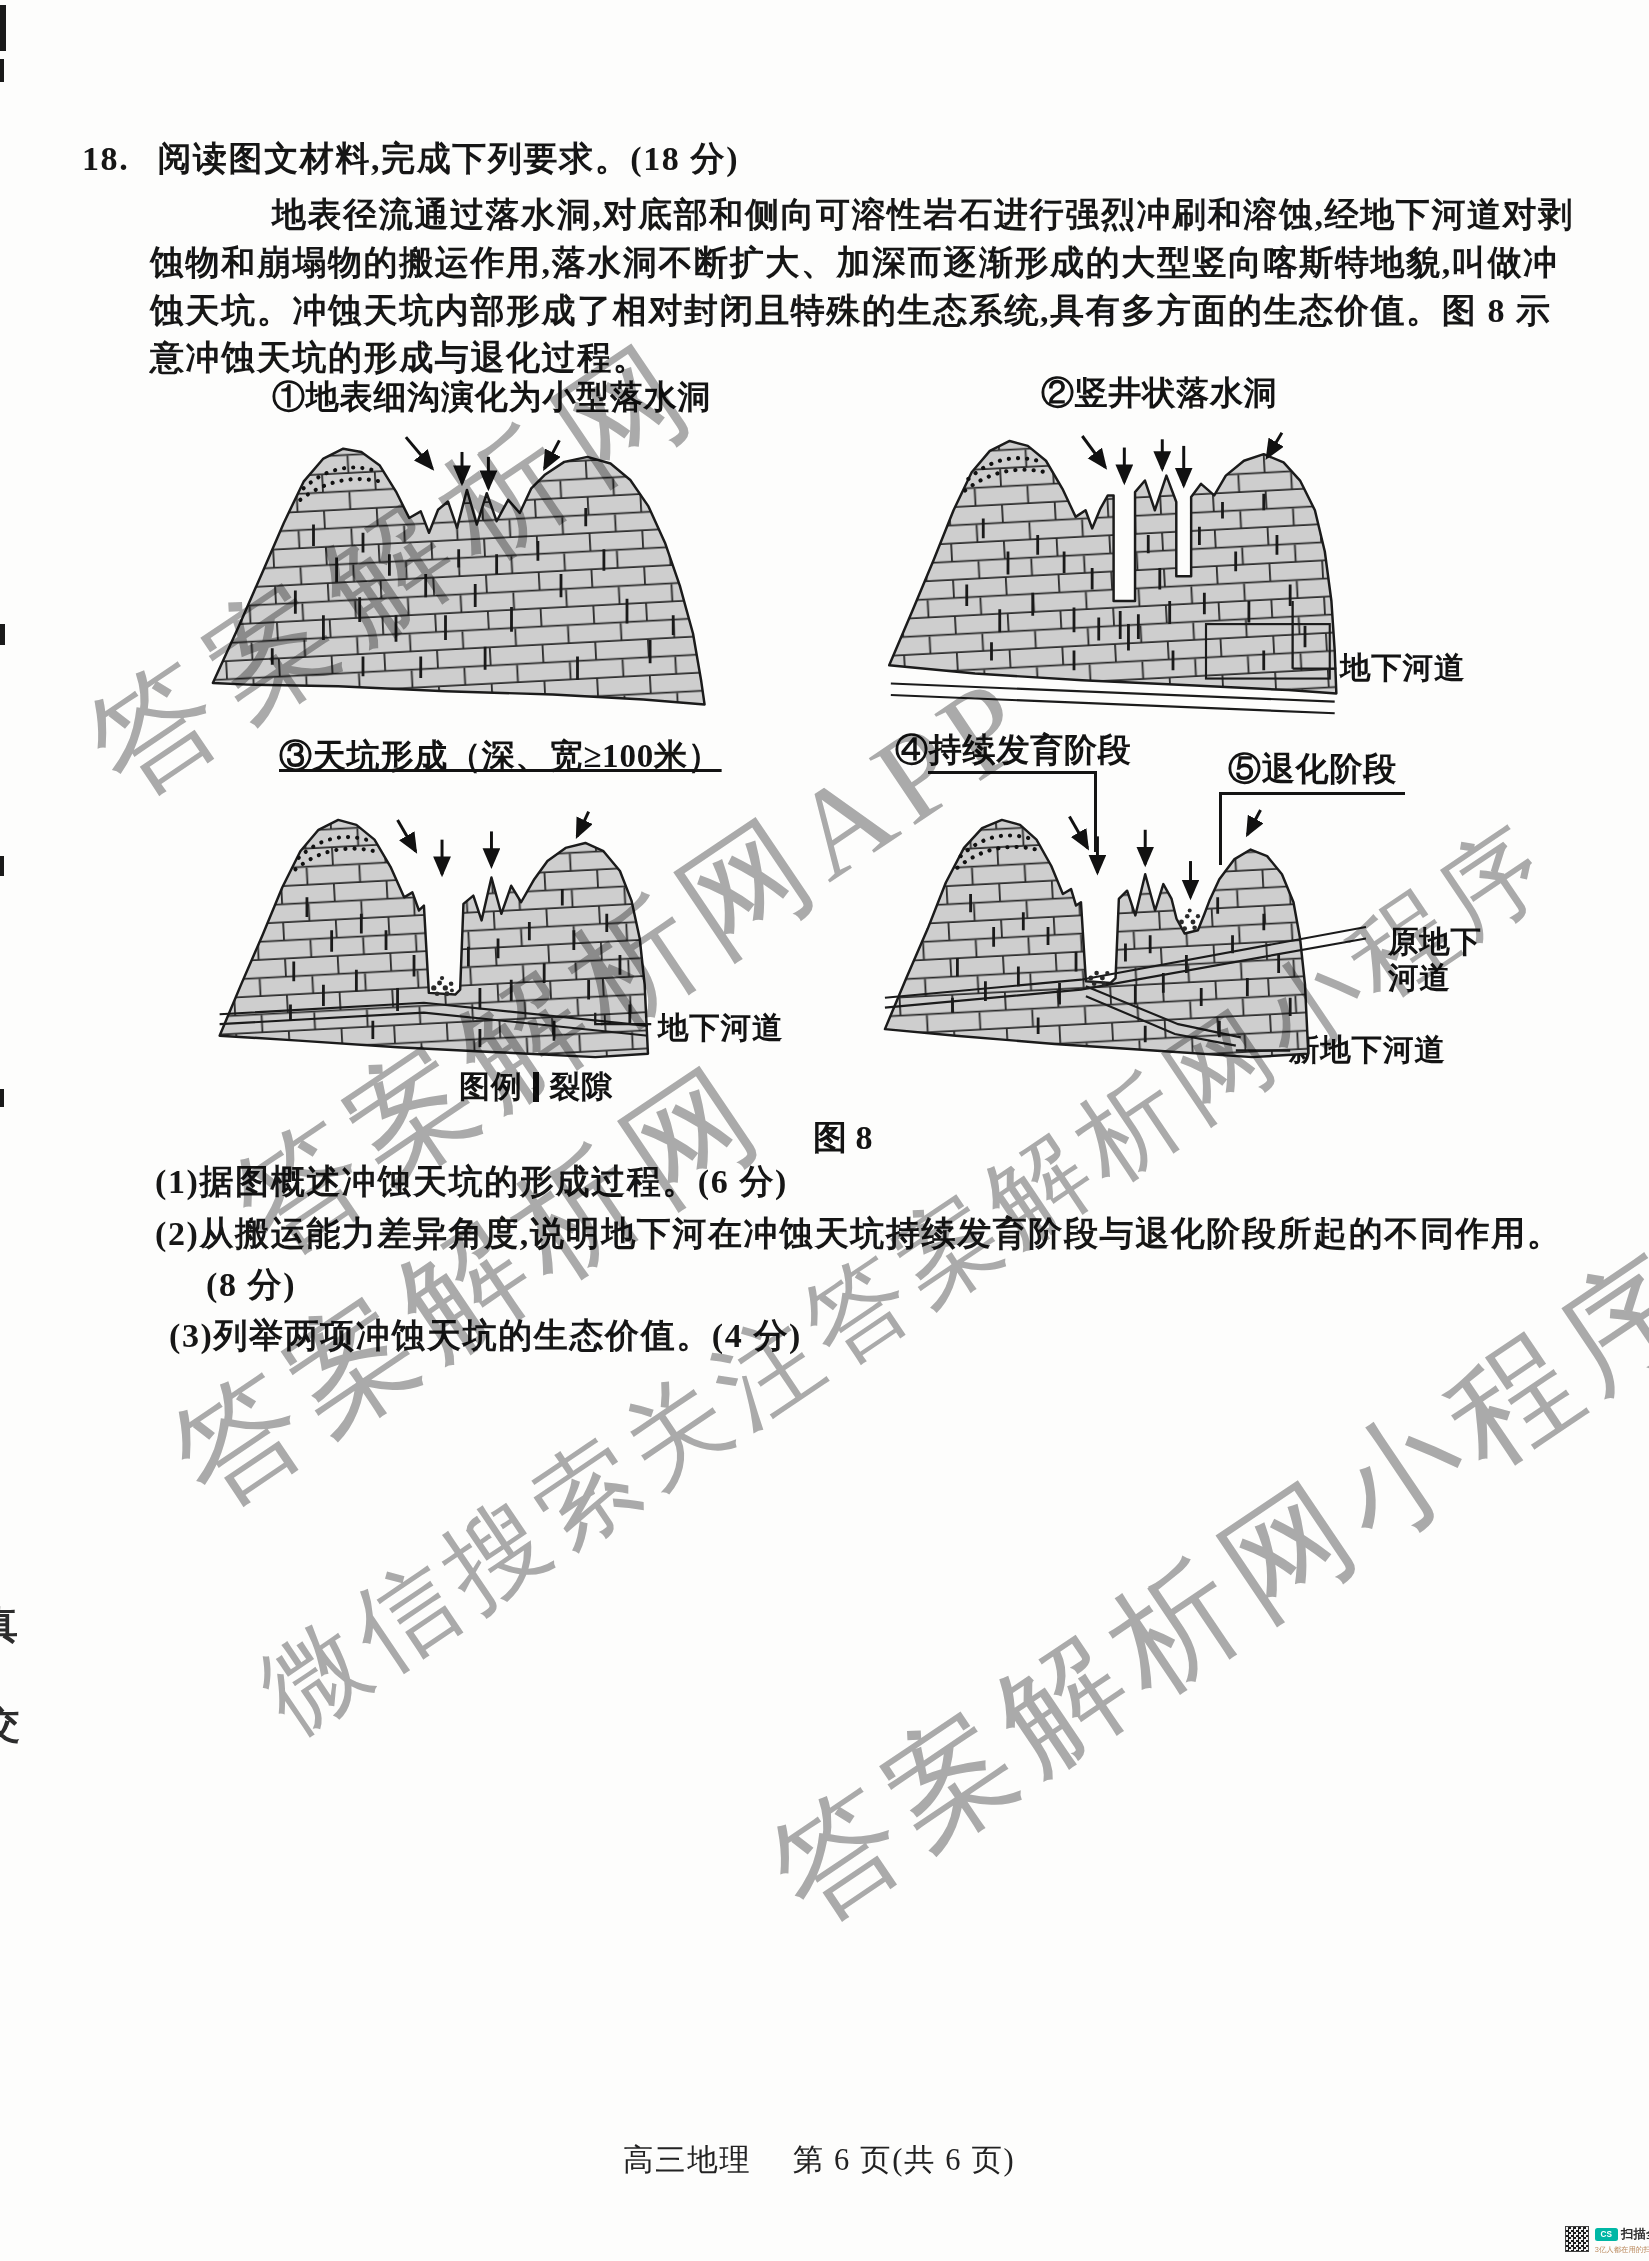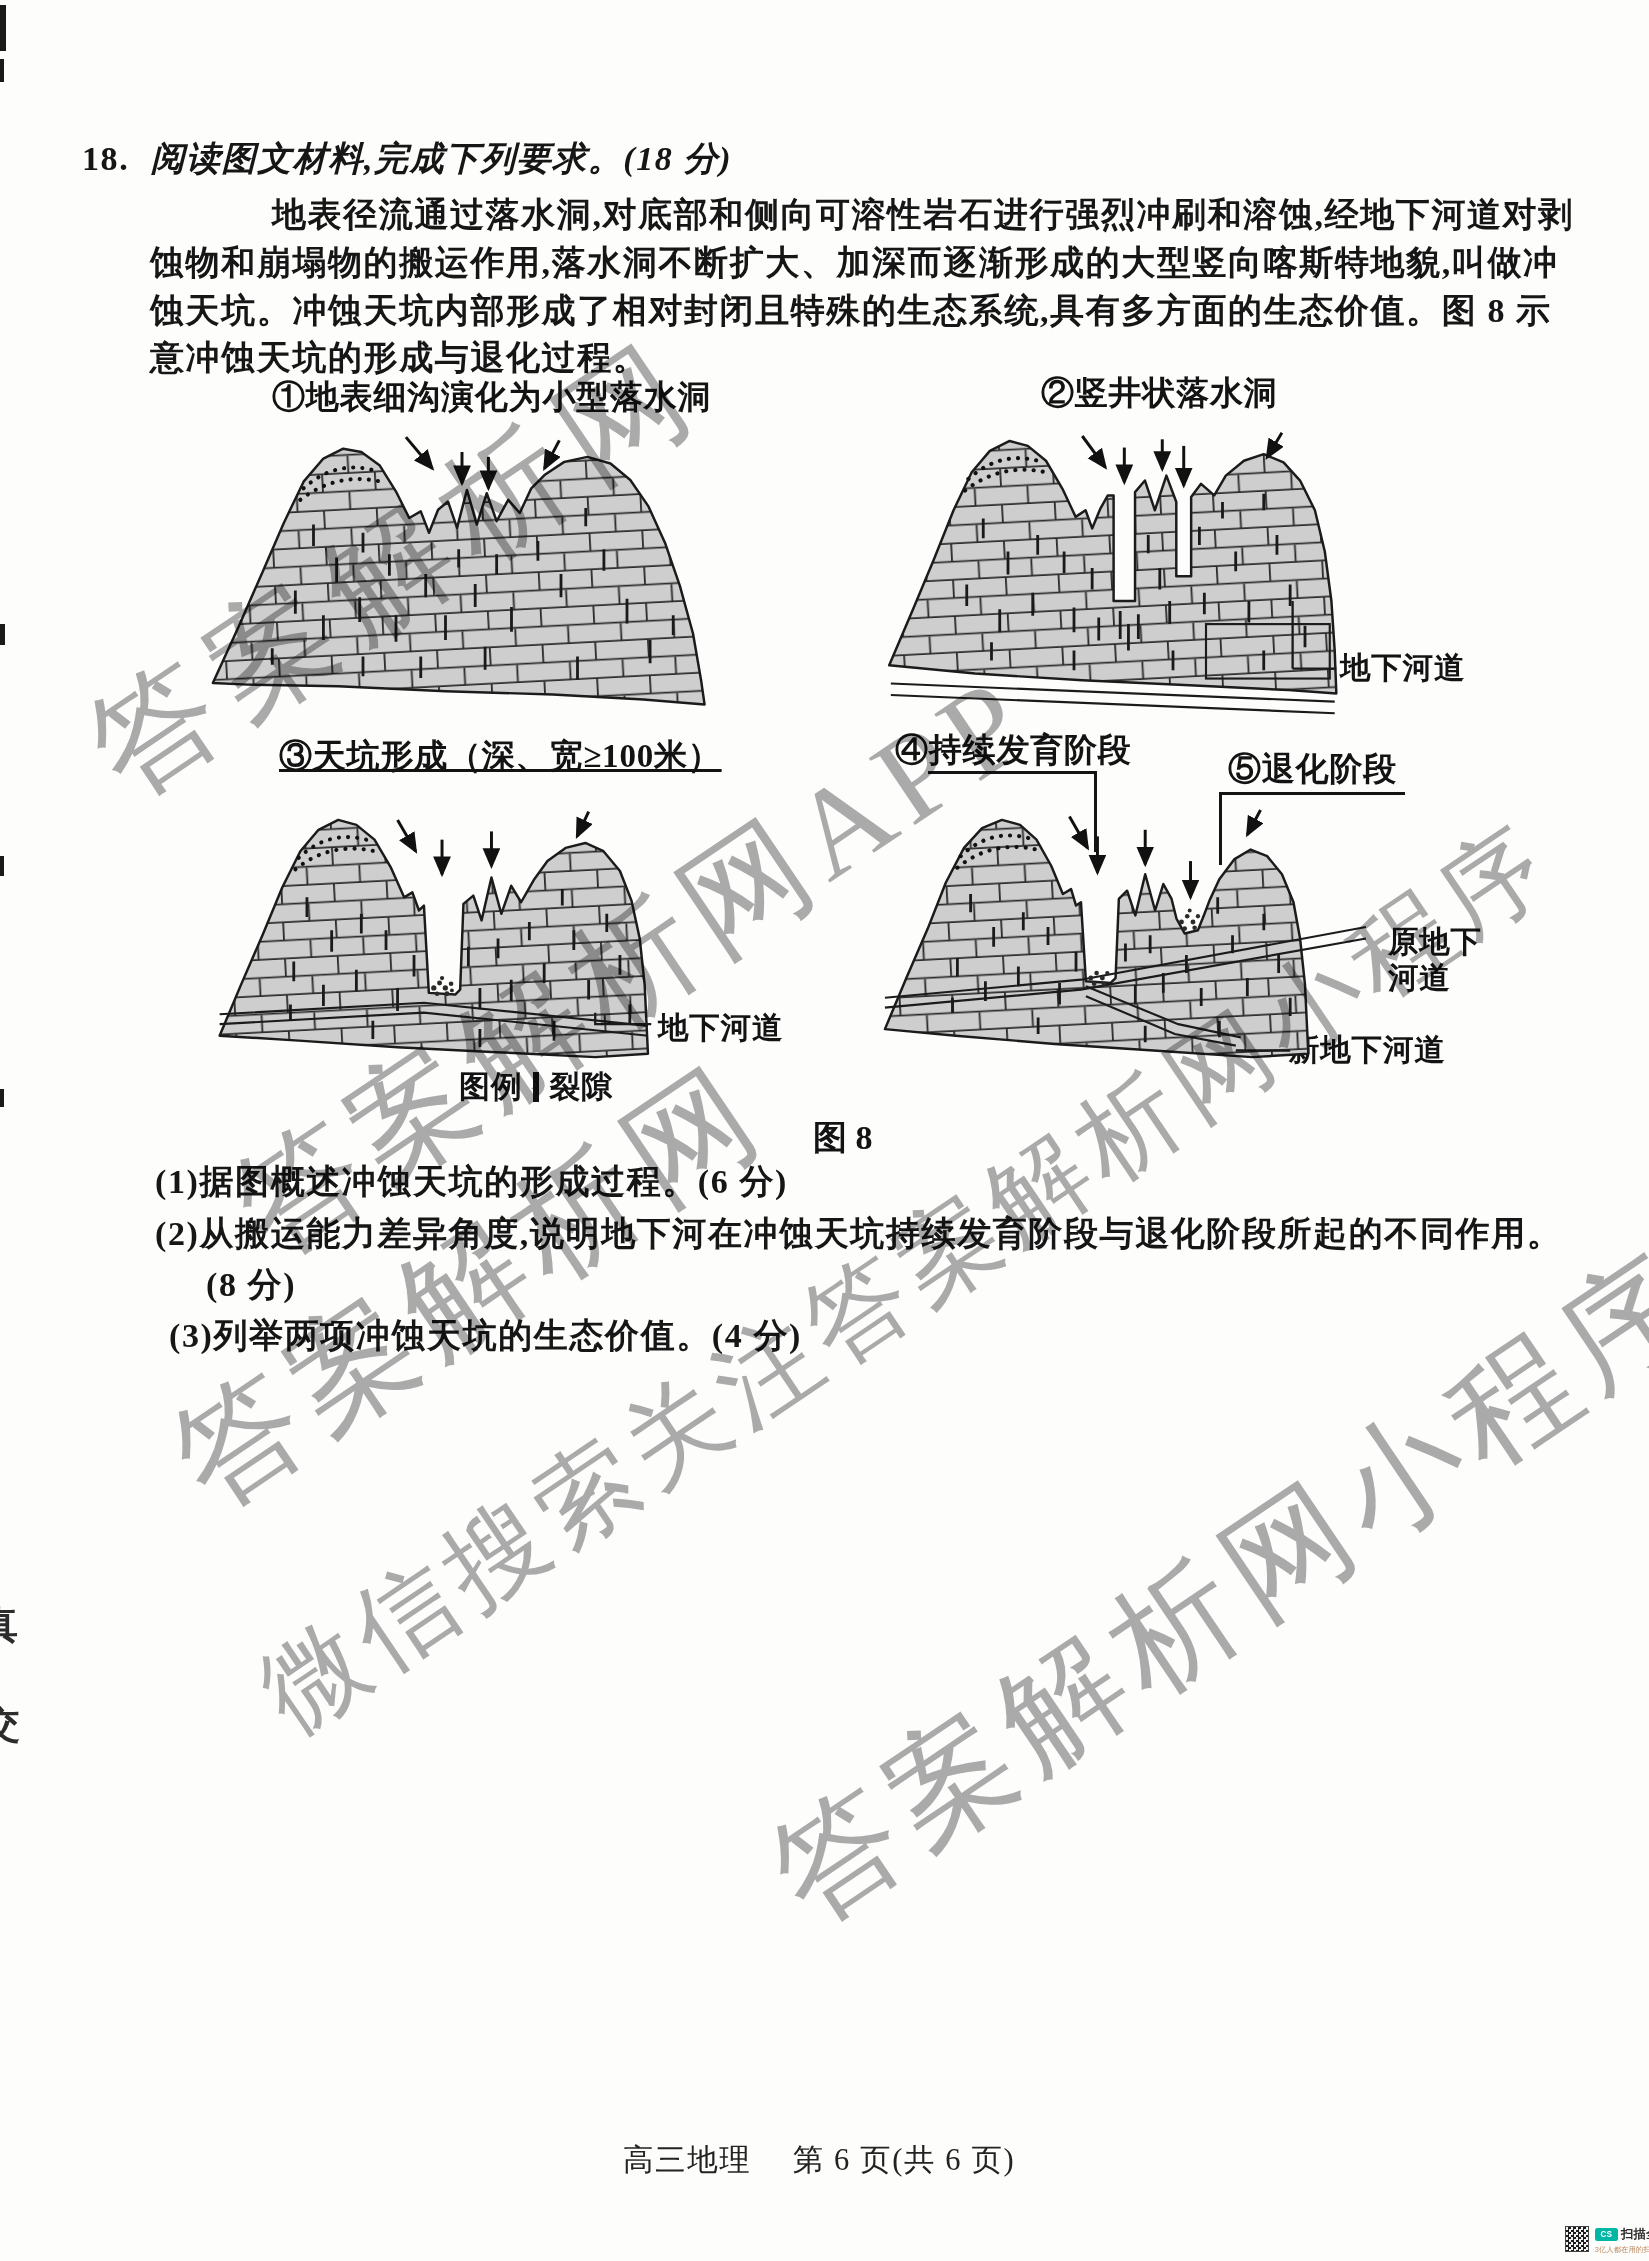--- a/index.html
+++ b/index.html
@@ -34,21 +34,21 @@
   .badge-title{font-size:12.4px;font-weight:700;color:#2e2e2e;white-space:nowrap;}
   .badge-tag{font-size:7.4px;color:#bb8a5e;white-space:nowrap;}
 </style>
 </head>
 <body>
 
 <div class="page">
 
   <div class="abs txt" style="left:82px;top:136px;">
     <span>18.</span>
-    <span style="margin-left:11px;font-style:italic;">阅读图文材料,完成下列要求。(18 分)</span>
+    <span style="margin-left:18px;">阅读图文材料,完成下列要求。(18 分)</span>
   </div>
 
   <div class="abs txt" style="left:272px;top:192px;">地表径流通过落水洞,对底部和侧向可溶性岩石进行强烈冲刷和溶蚀,经地下河道对剥</div>
   <div class="abs txt" style="left:150px;top:240px;">蚀物和崩塌物的搬运作用,落水洞不断扩大、加深而逐渐形成的大型竖向喀斯特地貌,叫做冲</div>
   <div class="abs txt" style="left:150px;top:288px;">蚀天坑。冲蚀天坑内部形成了相对封闭且特殊的生态系统,具有多方面的生态价值。图 8 示</div>
   <div class="abs dtitle" style="left:272px;top:375px;">①地表细沟演化为小型落水洞</div>
 
   <div class="abs txt" style="left:150px;top:335px;">意冲蚀天坑的形成与退化过程。</div>
   <div class="abs dtitle" style="left:1041px;top:371px;">②竖井状落水洞</div>
   <div class="abs dtitle" style="left:279px;top:734px;text-decoration:underline;">③天坑形成（深、宽≥100米）</div>

